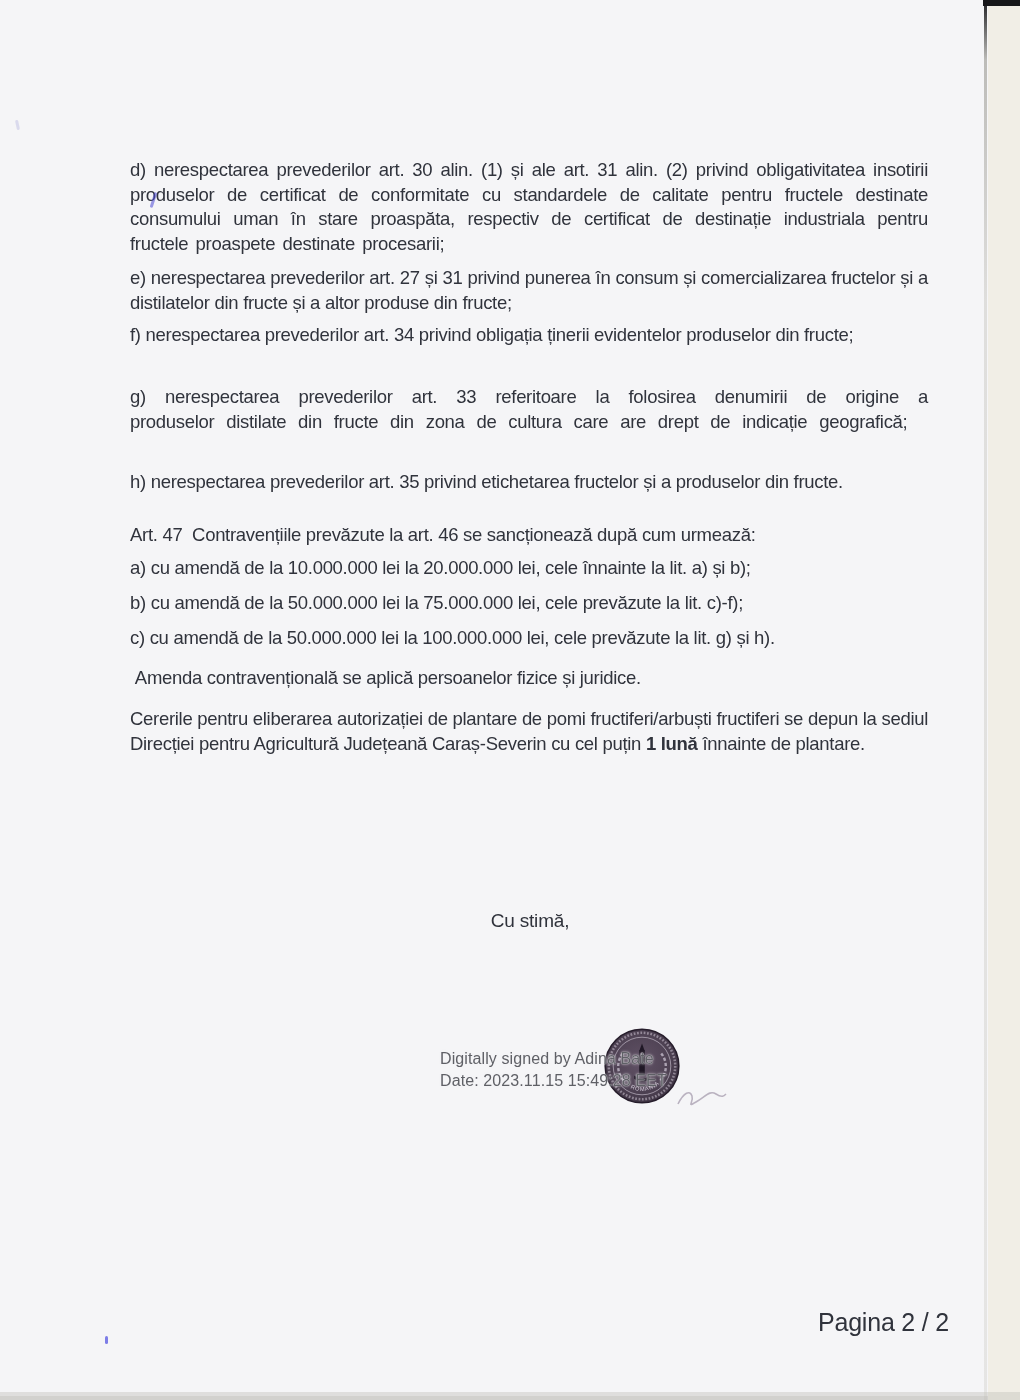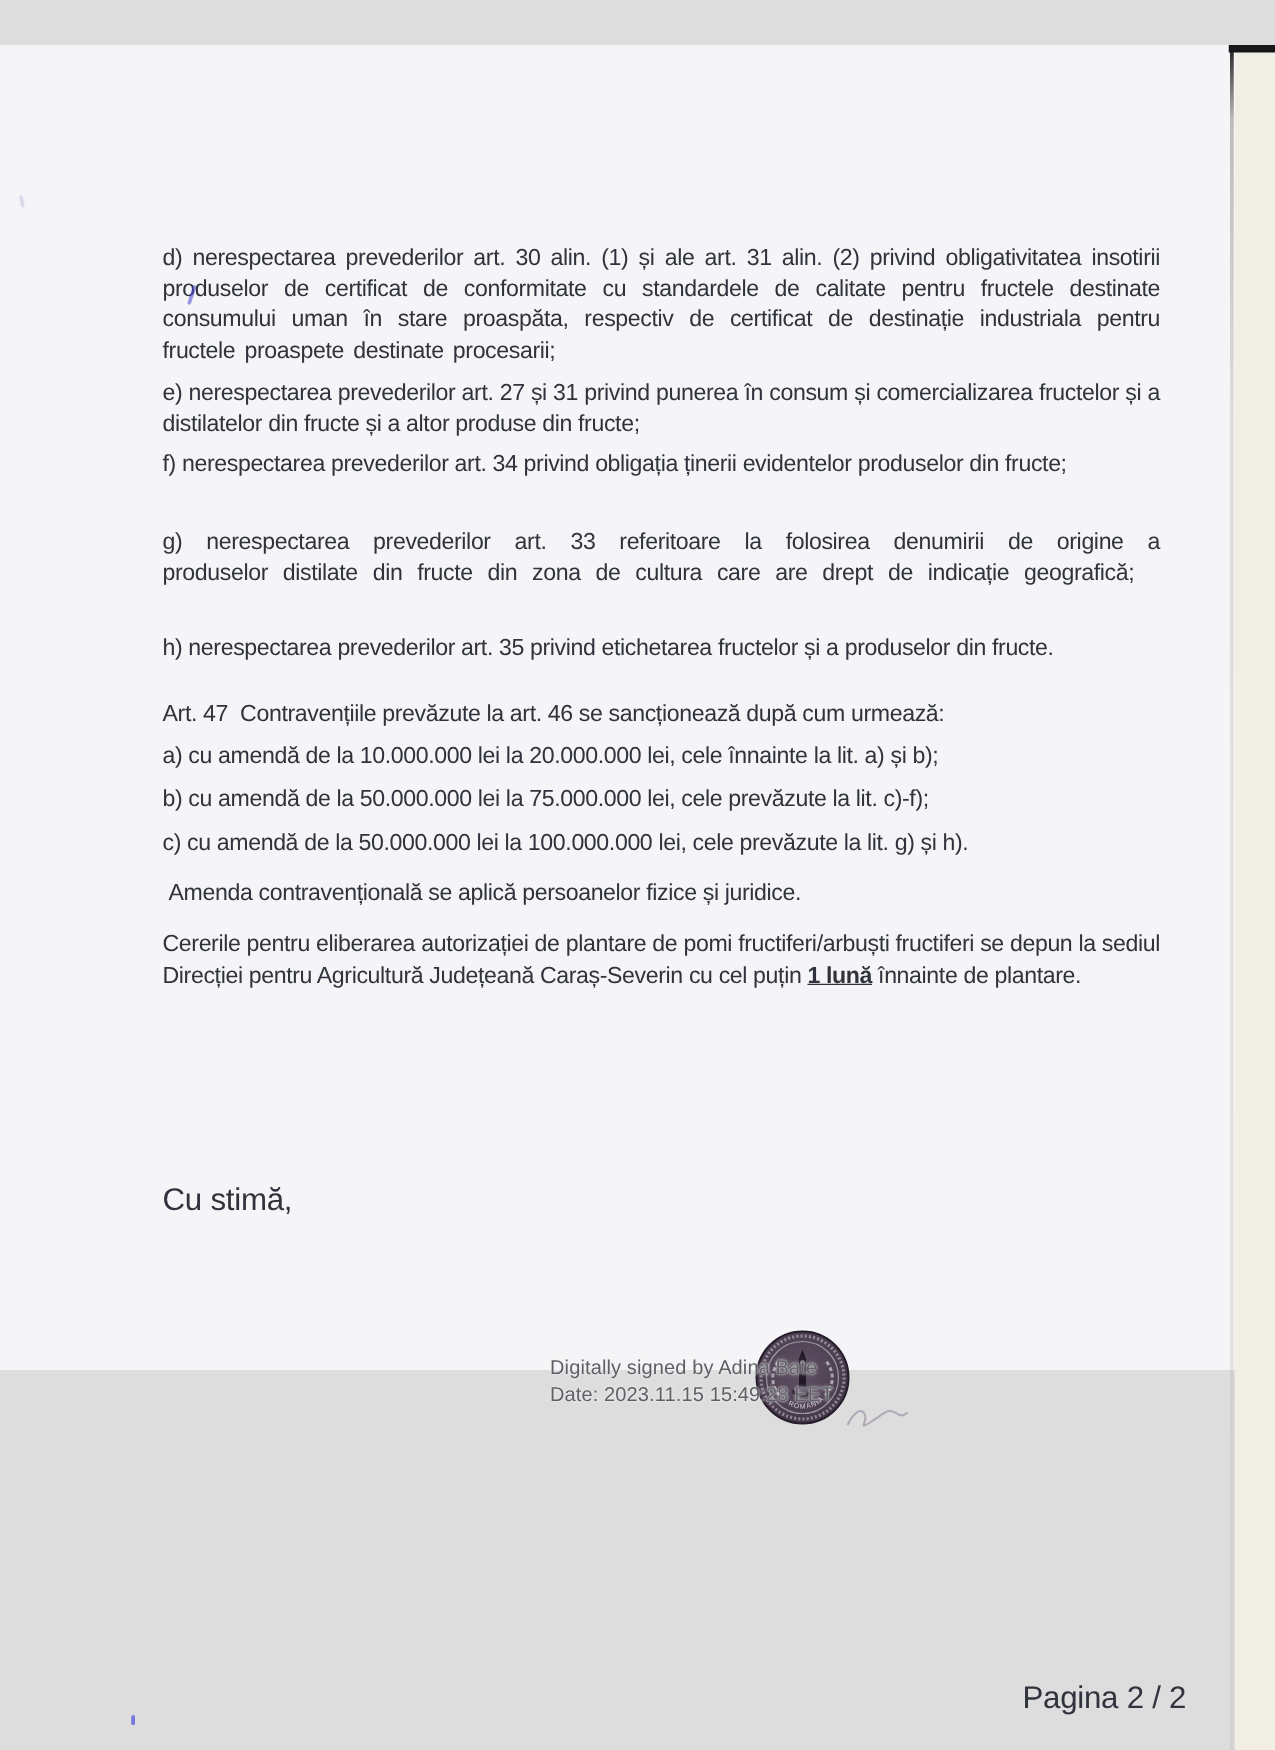--- a/index.html
+++ b/index.html
@@ -5,46 +5,45 @@
   :root{
     --ink:#30333c;
     --page:#f5f5f7;
     --edge:#f1eee6;
     --stamp:#4a3b4e;
     --sig:#5f6066;
   }
   *{margin:0;padding:0;box-sizing:border-box;}
   html,body{width:1020px;height:1400px;overflow:hidden;background:#ddd;}
   .scan{
-    position:relative;width:1020px;height:1060px;
+    position:relative;width:1020px;height:1396px;
     background:var(--page);
     font-family:"Liberation Sans",sans-serif;
     color:var(--ink);
-    margin-top:36px;
   }
   
   .edge-strip{position:absolute;left:988px;top:0;width:32px;height:1400px;background:var(--edge);}
   .edge-seam{position:absolute;left:984px;top:0;width:3px;height:1400px;
     background:linear-gradient(180deg,#1f1f22 0,rgba(120,118,108,.45) 60px,rgba(165,162,150,.28) 300px,rgba(175,172,160,.22) 100%);}
   .edge-top{position:absolute;left:983px;top:0;width:37px;height:6px;background:#17171a;}
   .edge-bottom{position:absolute;left:0;top:1392px;width:1020px;height:8px;background:rgba(198,196,188,.45);}
   
   .textblock{position:absolute;left:130px;top:0;width:800px;}
   .para{
     position:absolute;left:0;width:798px;
     font-size:18.5px;line-height:24.5px;letter-spacing:-0.3px;
     white-space:pre-wrap;
   }
   .just{text-align:justify;}
   .wide{word-spacing:7px;}
   .semiwide{word-spacing:2.5px;}
-  .bu{font-weight:bold;text-decoration:underline;}
+  .bu{font-weight:bold;}
   
-  .closing-line{position:absolute;left:130px;width:800px;text-align:left;
-    font-size:25px;letter-spacing:-0.2px;color:var(--ink);}
+  .closing-line{position:absolute;left:130px;width:800px;text-align:center;
+    font-size:19px;letter-spacing:-0.2px;color:var(--ink);}
   
   .digsig{position:absolute;left:440px;top:1048px;z-index:3;
     font-size:16px;line-height:21.5px;color:var(--sig);letter-spacing:0.1px;
     text-shadow:0 0 3px rgba(245,245,247,.9),0 0 1px rgba(245,245,247,.9);}
   
   .stamp{position:absolute;left:602px;top:1026px;width:80px;height:80px;z-index:2;}
   .squiggle{position:absolute;left:676px;top:1086px;width:52px;height:26px;z-index:1;opacity:.55;}
   
   .footer{position:absolute;right:71px;top:1308px;font-size:25px;letter-spacing:-0.2px;color:var(--ink);}
   

